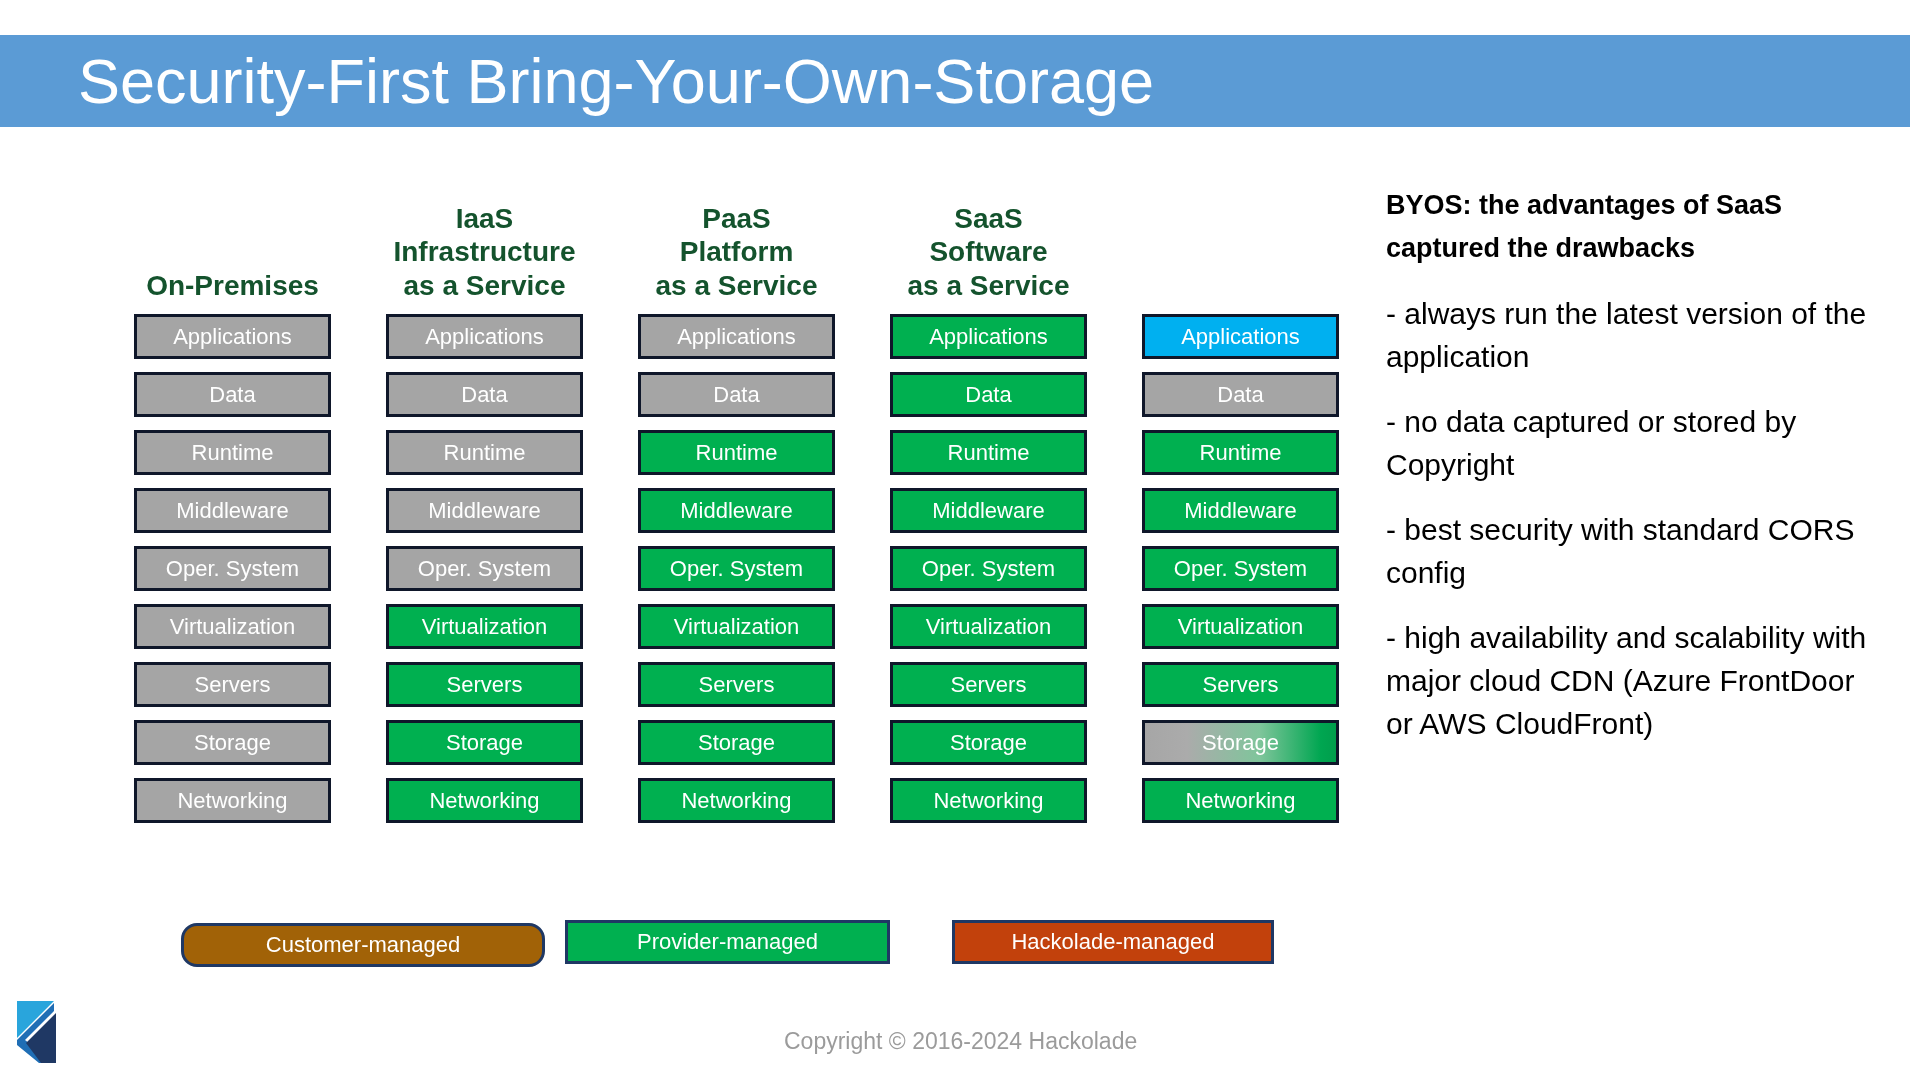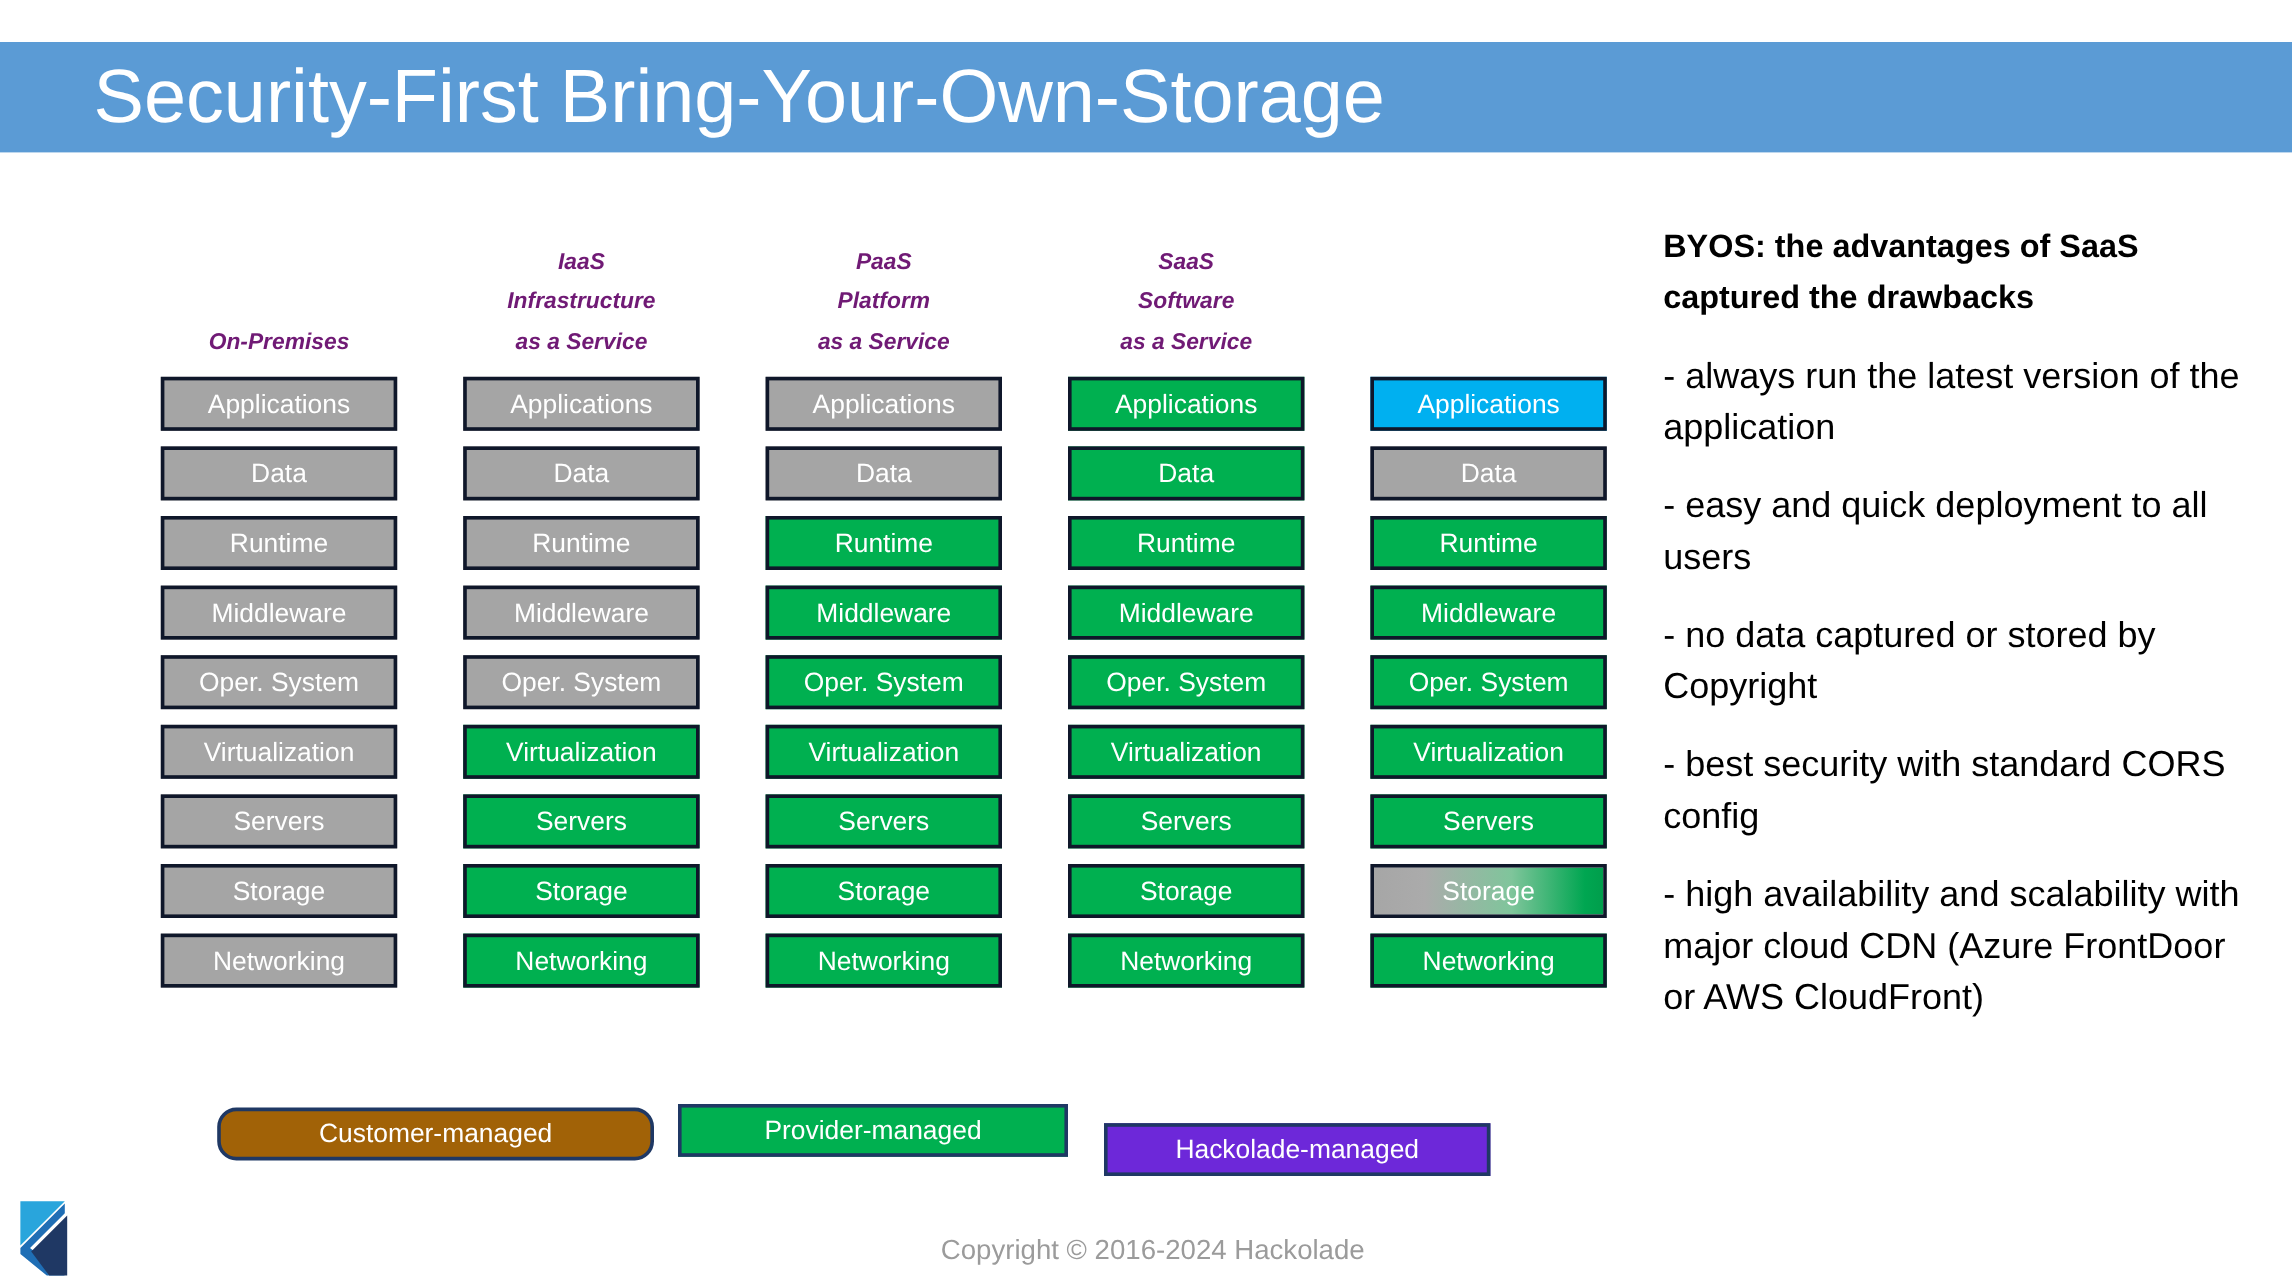--- a/index.html
+++ b/index.html
@@ -42,25 +42,24 @@
     left: 0;
     top: 0;
     width: 1360px;
     height: 1073px;
   }
   .col-header {
     position: absolute;
     width: 197px;
     bottom: 0;
     text-align: center;
-    font-size: 19px;
+    font-size: 28px;
     font-weight: bold;
-    color: #701a75;
+    color: #14532d;
     line-height: 33.5px;
-    font-style: italic;
   }
   .col-header-wrap {
     position: absolute;
     width: 197px;
     height: 120px;
     top: 182px;
   }
   .stack {
     position: absolute;
     top: 314px;
@@ -97,21 +96,21 @@
     border: 3px solid #1F3864;
     display: flex;
     align-items: center;
     justify-content: center;
     font-size: 22px;
     color: #ffffff;
     white-space: nowrap;
   }
   #legend-customer { left: 181px; top: 923px; width: 364px; background: #a16207; border-radius: 16px; }
   #legend-provider { left: 565px; top: 920px; width: 325px; background: #00B050; }
-  #legend-hackolade{ left: 920px; top: 920px; width: 322px; background: #6d28d9; margin-top: 16px; }
+  #legend-hackolade{ left: 952px; top: 920px; width: 322px; background: #c2410c; }
 
   
   #right-panel {
     position: absolute;
     left: 1386px;
     top: 184px;
     width: 510px;
   }
   #panel-heading {
     font-size: 27px;
@@ -240,21 +239,20 @@
 
 <div id="legend">
   <div class="legend-box" id="legend-customer">Customer-managed</div>
   <div class="legend-box" id="legend-provider">Provider-managed</div>
   <div class="legend-box" id="legend-hackolade">Hackolade-managed</div>
 </div>
 
 <div id="right-panel">
   <div id="panel-heading">BYOS: the advantages of SaaS captured the drawbacks</div>
 <div class="panel-bullet">- always run the latest version of the application</div>
-    <div class="panel-bullet">- easy and quick deployment to all users</div>
     <div class="panel-bullet">- no data captured or stored by Copyright</div>
     <div class="panel-bullet">- best security with standard CORS config</div>
     <div class="panel-bullet">- high availability and scalability with major cloud CDN (Azure FrontDoor or AWS CloudFront)</div>
   </div>
 
 <div id="copyright">Copyright © 2016-2024 Hackolade</div>
 <div id="logo">
   <svg width="52" height="66" viewBox="0 0 52 66" xmlns="http://www.w3.org/2000/svg">
     <polygon points="3,2 40,2 3,39" fill="#29A5DC"></polygon>
     <polygon points="3,41 40,4 40,12 11,41 40,64 25,64 3,46" fill="#1F6EB5"></polygon>

